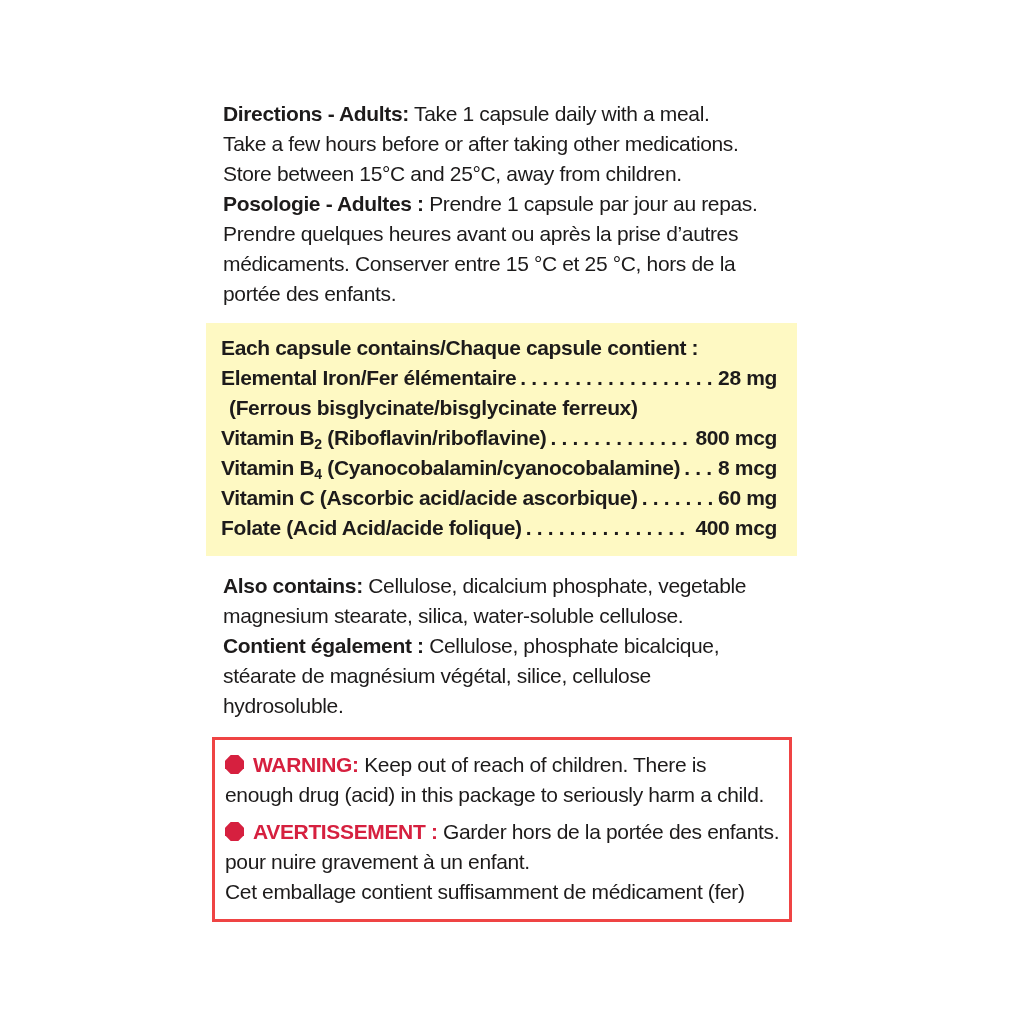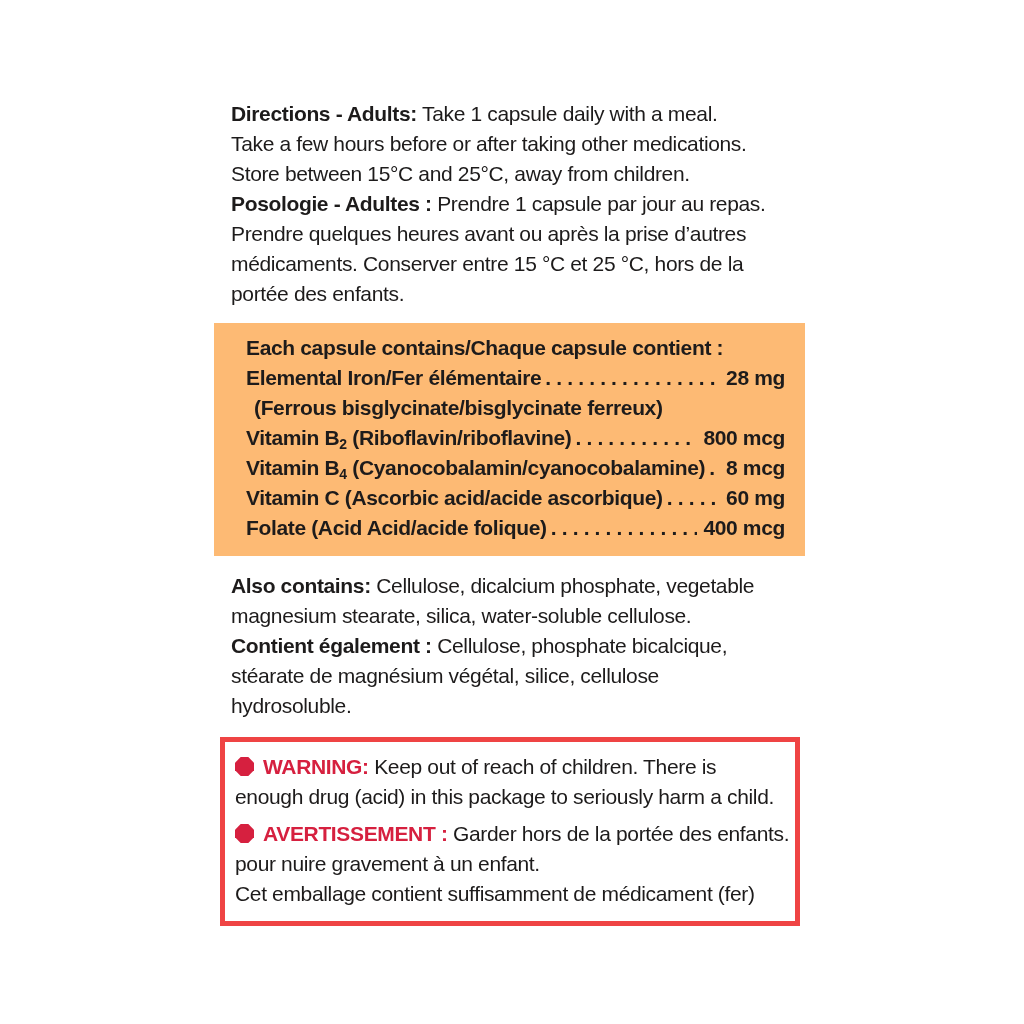--- a/index.html
+++ b/index.html
@@ -1,39 +1,39 @@
 <!DOCTYPE html>
 <html><head>
 <meta charset="utf-8">
 <style>
   html,body{margin:0;padding:0;background:#fff;}
   .page{
     position:relative;width:1024px;height:1024px;background:#ffffff;
     font-family:"Liberation Sans","DejaVu Sans",sans-serif;
     color:#1d1b1b;font-size:21px;letter-spacing:-0.35px;
   }
-  .col{position:absolute;left:214px;top:99px;width:591px;}
+  .col{position:absolute;left:206px;top:99px;width:591px;}
   .para{padding-left:17px;}
   .line{line-height:30px;white-space:nowrap;}
   .b{font-weight:bold;}
   .panel{
-    background:#fdba74;margin-top:14px;
-    padding:10px 20px 13px 32px;
+    background:#fef9c3;margin-top:14px;
+    padding:10px 20px 13px 15px;
   }
   .panel .title{font-weight:bold;}
   .row{display:flex;align-items:baseline;line-height:30px;font-weight:bold;}
   .row .name{white-space:nowrap;}
   .row .name.indent{padding-left:8px;}
   .row .dots{flex:1;overflow:hidden;white-space:nowrap;padding-left:4px;}
   .row .amt{white-space:nowrap;padding-left:6px;text-align:right;}
   sub.vsub{font-size:14px;letter-spacing:-0.3px;vertical-align:baseline;position:relative;top:4px;line-height:0;}
   .also{margin-top:15px;}
   .warnbox{
     margin-top:16px;margin-left:6px;width:580px;box-sizing:border-box;
-    border:5px solid #ef4444;padding:10px 12px 12px 10px;
+    border:3px solid #ef4444;padding:10px 12px 12px 10px;
   }
   .warnbox .wpara{margin:0;}
   .warnbox .wpara + .wpara{margin-top:7px;}
   .stop-icon{
     display:inline-block;width:19px;height:19px;background:#d6203f;
     clip-path:polygon(30% 0%,70% 0%,100% 30%,100% 70%,70% 100%,30% 100%,0% 70%,0% 30%);
     vertical-align:-2px;margin-right:9px;
   }
   .redlabel{color:#d6203f;font-weight:bold;}
 </style>

